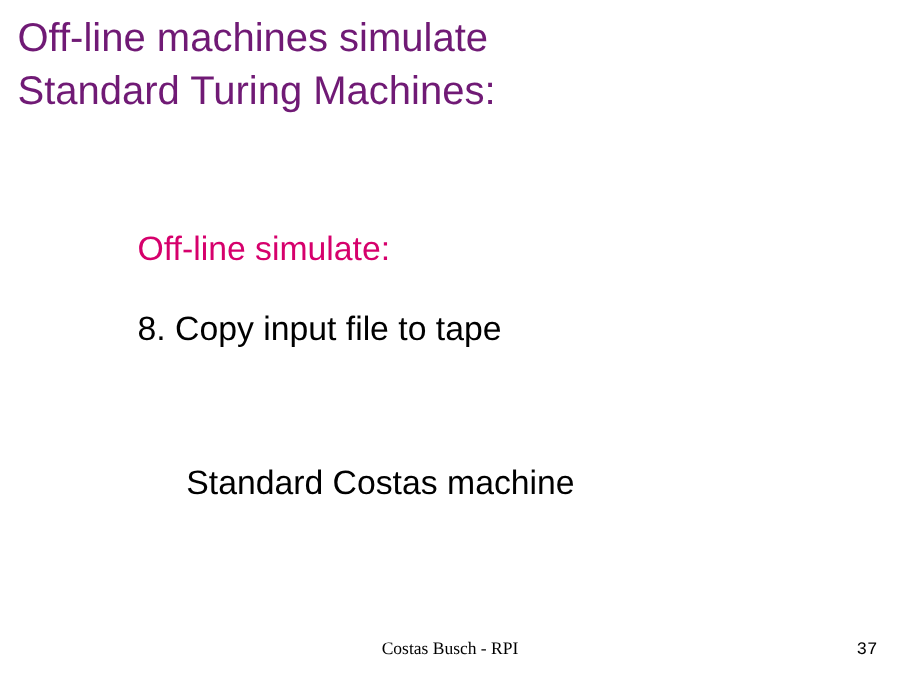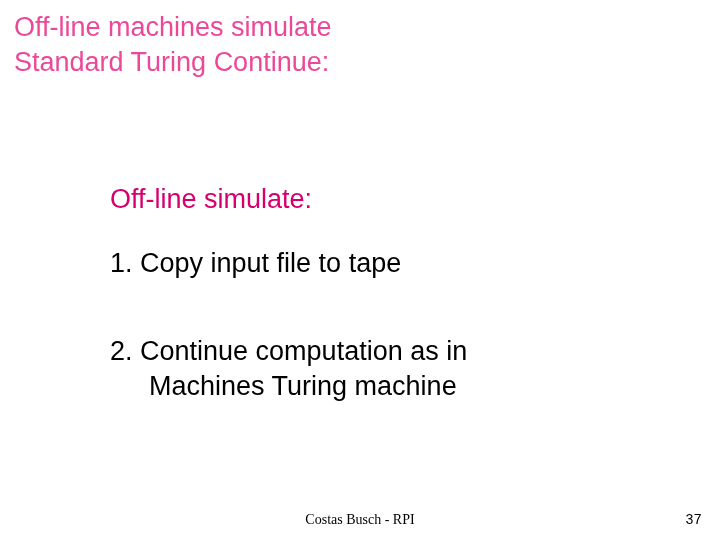--- a/index.html
+++ b/index.html
@@ -7,23 +7,23 @@
   body {
     font-family: "Comic Sans MS", "Comic Sans", cursive, sans-serif;
     background: #ffffff;
     position: relative;
     overflow: hidden;
   }
   .title {
     position: absolute;
     left: 14px;
     top: 10px;
-    font-size: 27px;
+    font-size: 32px;
     line-height: 1.3;
-    color: #ec4899;
+    color: #701a75;
   }
   .subhead {
     position: absolute;
     left: 110px;
     top: 184px;
     font-size: 27px;
     color: #d6006c;
   }
   .step1 {
     position: absolute;
@@ -59,26 +59,26 @@
     font-family: Liberation Mono, monospace;
     font-size: 14px;
     color: #000;
   }
 </style>
 </head>
 <body>
 
 <div class="title">
   <span>Off-line machines simulate</span><br>
-  <span>Standard Turing Continue:</span>
+  <span>Standard Turing Machines:</span>
 </div>
 
 <div class="subhead">Off-line simulate:</div>
 
-<div class="step1">1.  Copy input file to tape</div>
+<div class="step1">8.  Copy input file to tape</div>
 
 <div class="step2">
-  <span>2.  Continue computation as in</span><br>
-  <span class="indent">Machines Turing machine</span>
+  <br>
+  <span class="indent">Standard Costas machine</span>
 </div>
 
 <div class="footer">Costas Busch - RPI</div>
 <div class="pagenum">37</div>
 
 </body></html>

